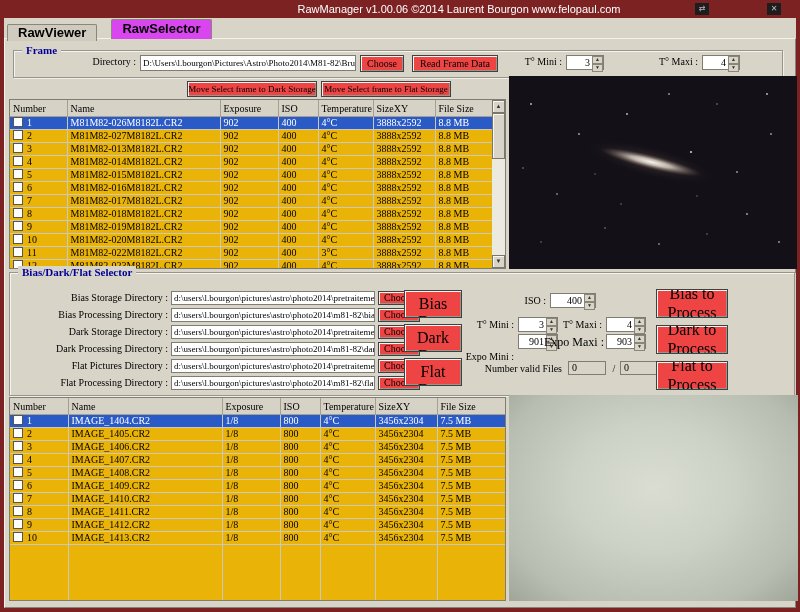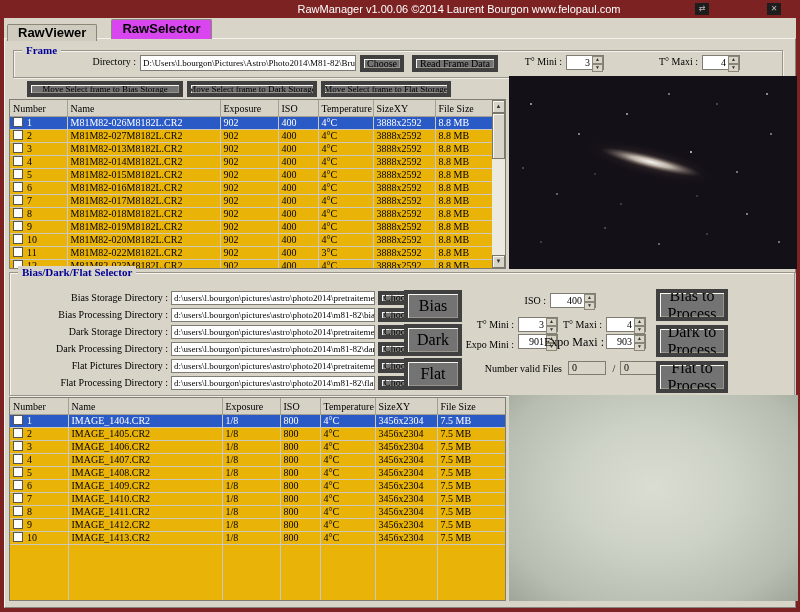--- a/index.html
+++ b/index.html
@@ -16,21 +16,21 @@
        border-radius:2px 2px 0 0;margin-right:11px;vertical-align:bottom;}
   .tab.active{top:1px;height:19px;line-height:18px;background:#d946ef;z-index:6;}
   .panel{position:absolute;left:0;top:20px;width:790px;height:568px;background:#d8d4c8;
          border:1px solid;border-color:#f4f2ec #87837a #87837a #f4f2ec;font-family:Liberation Serif, serif;}
   .group{position:absolute;border:1px solid #989487;box-shadow:inset 1px 1px 0 rgba(255,255,255,.75),1px 1px 0 rgba(255,255,255,.6);}
   .group-title{position:absolute;top:-7px;left:8px;background:#d8d4c8;padding:0 4px;color:#000099;
                font-weight:bold;font-size:11px;line-height:13px;white-space:nowrap;}
   .lbl{position:absolute;font-size:10px;line-height:14px;white-space:nowrap;}
   .tb{background:#fff;border:1px solid #7f7c74;font-size:9px;line-height:12px;padding:0 2px;
       white-space:nowrap;overflow:hidden;box-sizing:border-box;}
-  .btn{position:absolute;background:#737373;border:4px solid #404040;
+  .btn{position:absolute;background:#ef4444;border:1px solid #404040;
        box-shadow:inset 1px 1px 0 #f8f6f0,inset -1px -1px 0 #98948a;
        font-family:inherit;font-size:10px;text-align:center;color:#000;
        display:flex;align-items:center;justify-content:center;box-sizing:border-box;cursor:default;
        white-space:nowrap;overflow:hidden;}
   .btn.multiline{white-space:normal;line-height:1.15;font-size:16px;padding:12px;}
   .spin{position:absolute;display:flex;height:15px;background:#fff;border:1px solid #7f7c74;box-sizing:border-box;}
   .spin-val{flex:1;font-size:10px;line-height:13px;text-align:right;padding-right:2px;overflow:hidden;}
   .spin-arrows{display:flex;flex-direction:column;width:11px;}
   .sa{flex:1;font-size:5px;line-height:6px;text-align:center;background:#d8d4c8;border:1px solid #8a8678;
       color:#333;box-sizing:border-box;}
@@ -102,21 +102,20 @@
         <span class="lbl" style="left:632px;top:4px;width:52px;text-align:right;">T° Maxi :</span>
         <span class="spin" style="left:688px;top:4px;width:38px;">
           <span class="spin-val">4</span>
           <span class="spin-arrows">
               <span class="sa">▲</span>
               <span class="sa">▼</span>
             </span>
         </span>
       </div>
 
-      <button class="btn" style="left:22px;top:42px;width:156px;height:16px;font-size:9px;">Move Select frame to Bias Storage</button>
       <button class="btn" style="left:182px;top:42px;width:130px;height:16px;font-size:9px;">Move Select frame to Dark Storage</button>
       <button class="btn" style="left:316px;top:42px;width:130px;height:16px;font-size:9px;">Move Select frame to Flat Storage</button>
 
       <div class="table-area" style="left:4px;top:60px;width:497px;height:170px;">
         <table class="dgv tbl-top">
           <colgroup>
               <col>
               <col>
               <col>
               <col>
@@ -373,21 +372,21 @@
         </span>
         <span class="lbl" style="left:540px;top:45px;width:52px;text-align:right;font-size:10px;">T° Maxi :</span>
         <span class="spin" style="left:596px;top:44px;width:40px;">
           <span class="spin-val">4</span>
           <span class="spin-arrows">
               <span class="sa">▲</span>
               <span class="sa">▼</span>
             </span>
         </span>
 
-        <span class="lbl" style="left:440px;top:65px;width:64px;text-align:right;font-size:10px;">Expo Mini :</span>
+        <span class="lbl" style="left:440px;top:77px;width:64px;text-align:right;font-size:10px;">Expo Mini :</span>
         <span class="spin" style="left:508px;top:61px;width:40px;">
           <span class="spin-val">901</span>
           <span class="spin-arrows">
               <span class="sa">▲</span>
               <span class="sa">▼</span>
             </span>
         </span>
         <span class="lbl" style="left:534px;top:62px;width:58px;text-align:right;font-size:12px;">Expo Maxi :</span>
         <span class="spin" style="left:596px;top:61px;width:40px;">
           <span class="spin-val">903</span>

